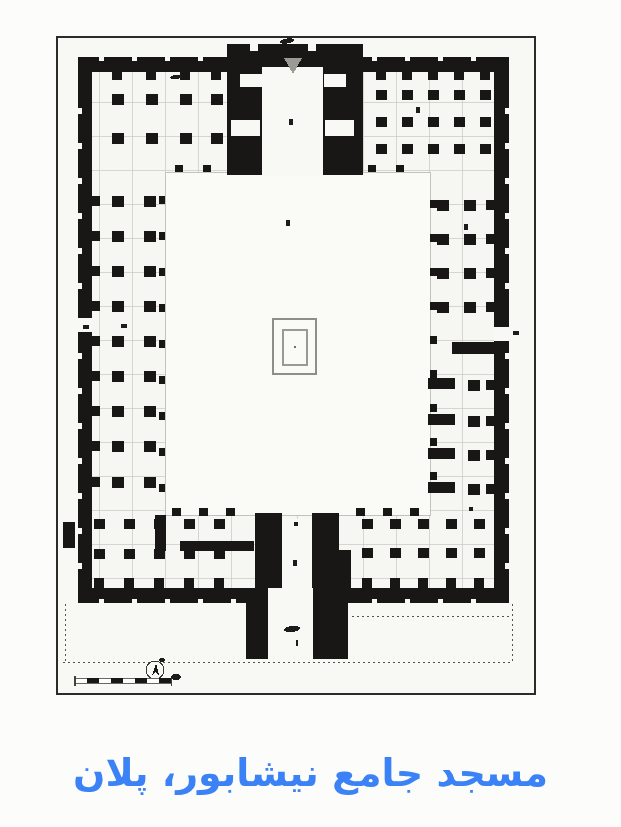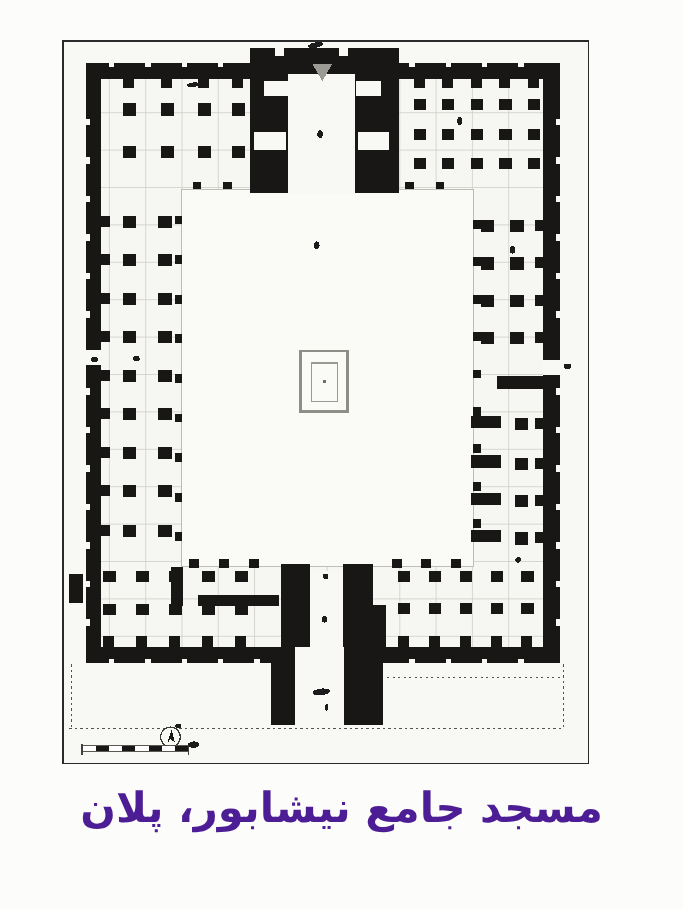--- a/index.html
+++ b/index.html
@@ -1,20 +1,20 @@
 <!DOCTYPE html>
 <html><head>
 <meta charset="utf-8">
 <style>
   html,body{margin:0;padding:0;}
   .page{position:relative;width:621px;height:827px;overflow:hidden;
         font-family:"DejaVu Sans",sans-serif;}
   #plan-svg{position:absolute;left:0;top:0;}
-  .caption{position:absolute;left:0;right:0;top:712px;text-align:center;
-           direction:rtl;font-size:38px;font-weight:bold;color:#4c1d95;
+  .caption{position:absolute;left:0;right:0;top:751px;text-align:center;
+           direction:rtl;font-size:38px;font-weight:bold;color:#3b82f6;
            font-family:"DejaVu Sans",sans-serif;letter-spacing:0;}
 </style>
 </head>
 <body>
 
 <div class="page" style="background: rgb(252, 252, 250);">
   <svg id="plan-svg" width="621" height="700" viewBox="0 0 621 700" shape-rendering="crispEdges">
     <defs>
       <pattern id="gridp" width="33" height="34" patternUnits="userSpaceOnUse">
         <path d="M 33 0 L 0 0 0 34" fill="none" stroke="#c9c9c3" stroke-width="0.7"></path>

